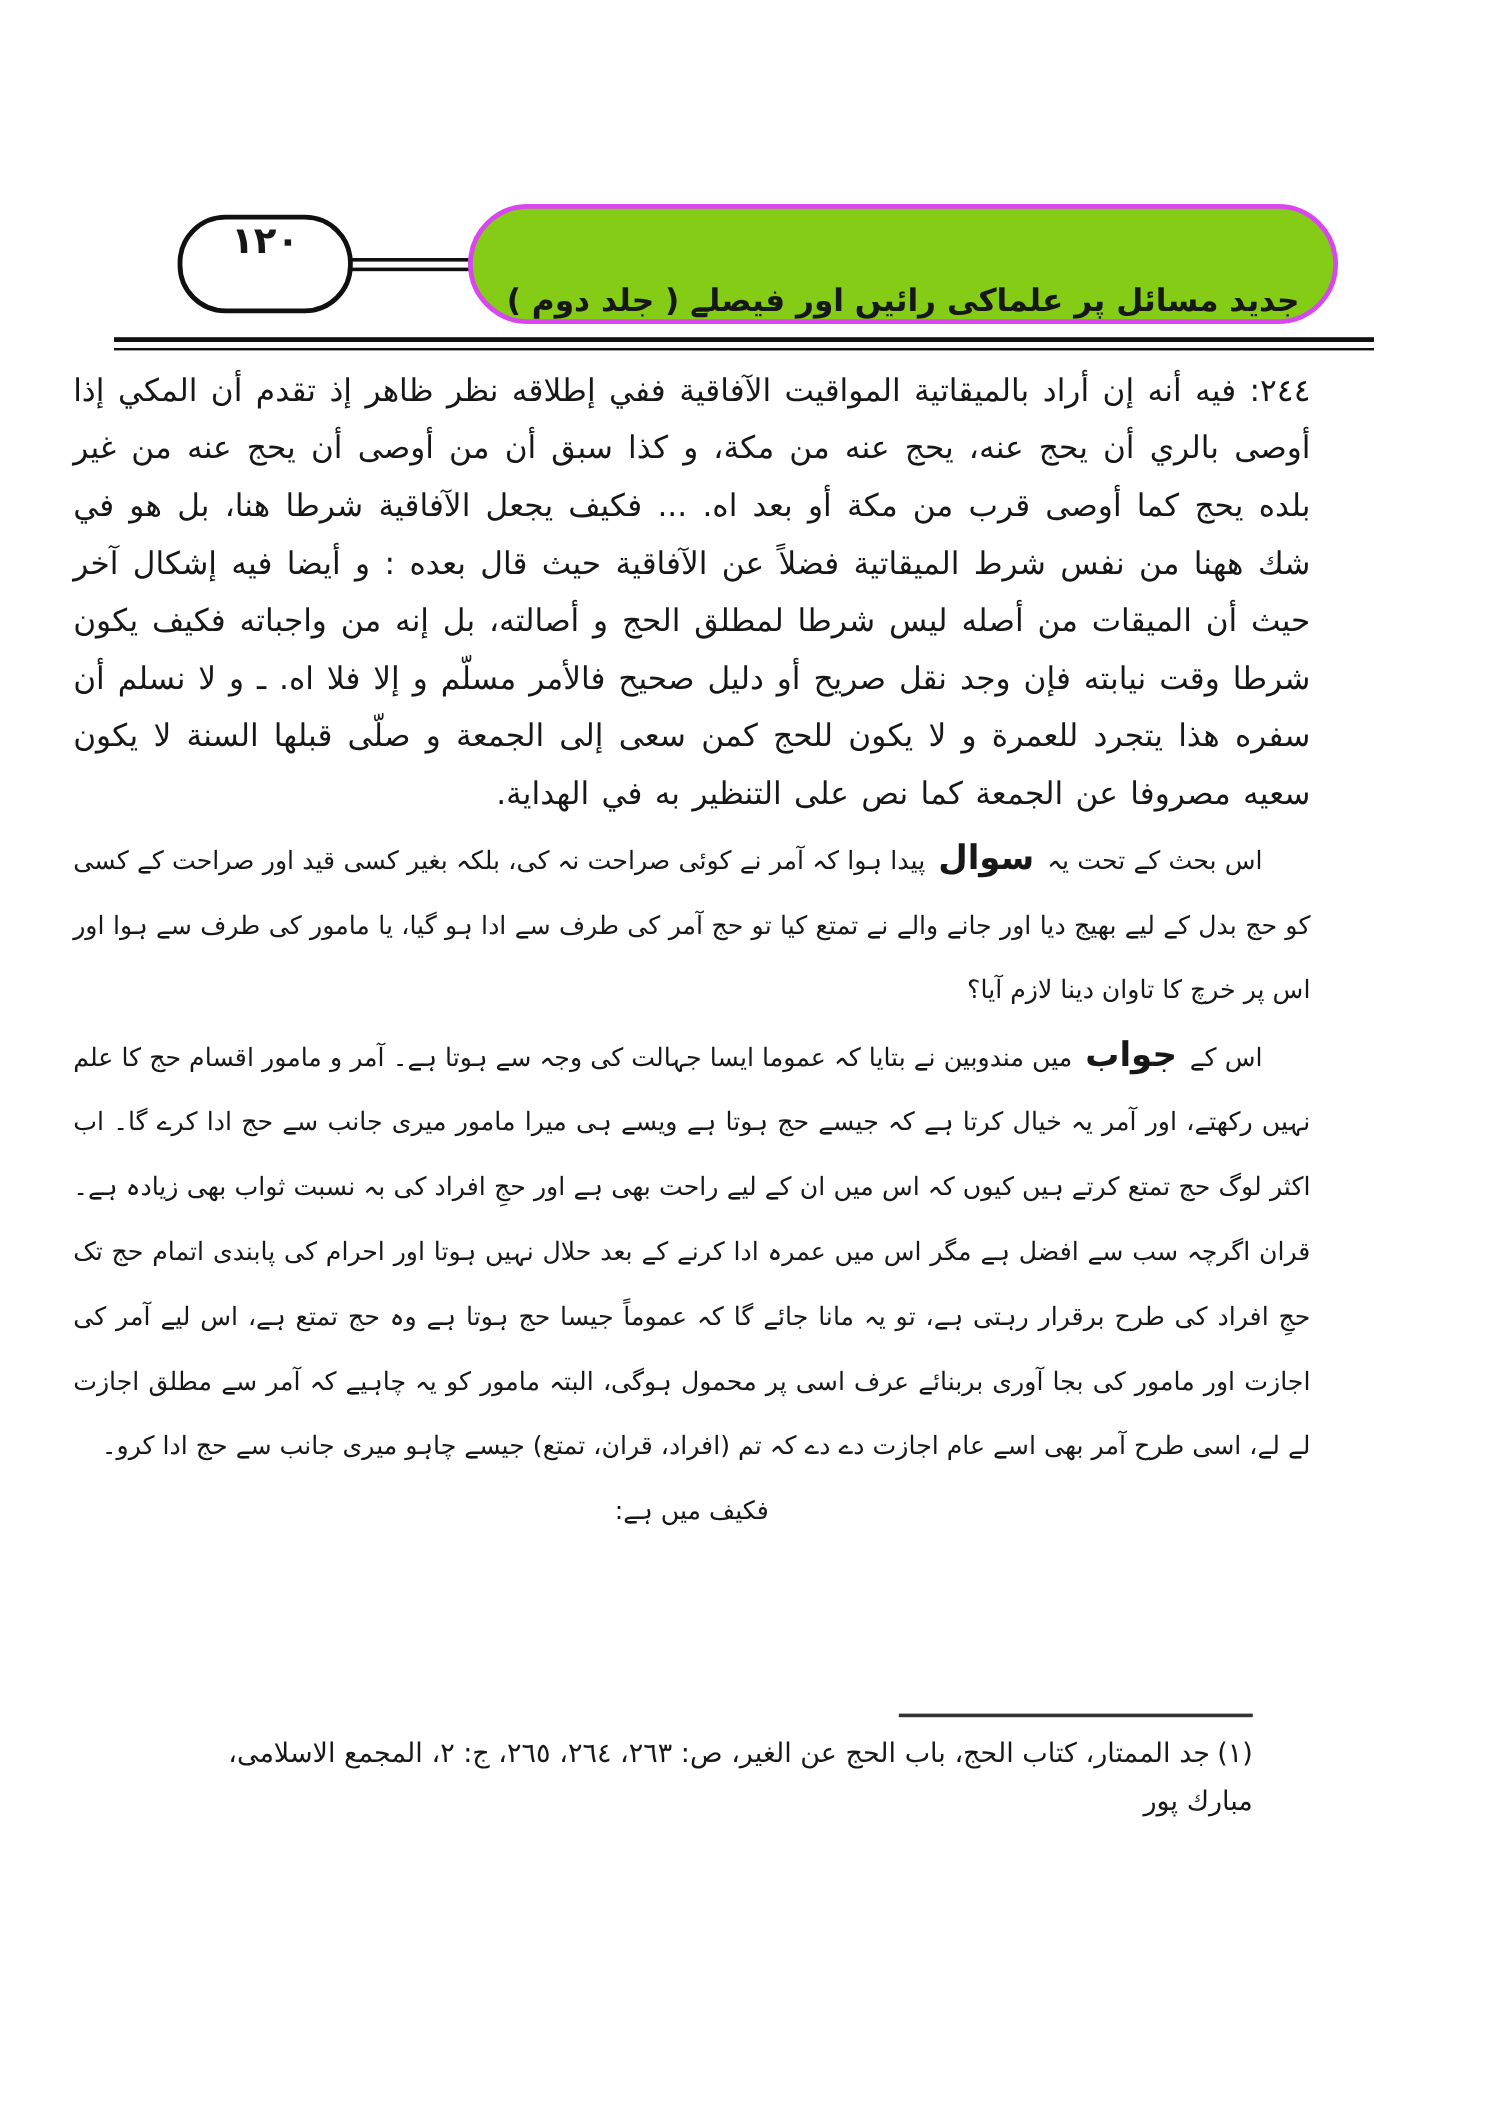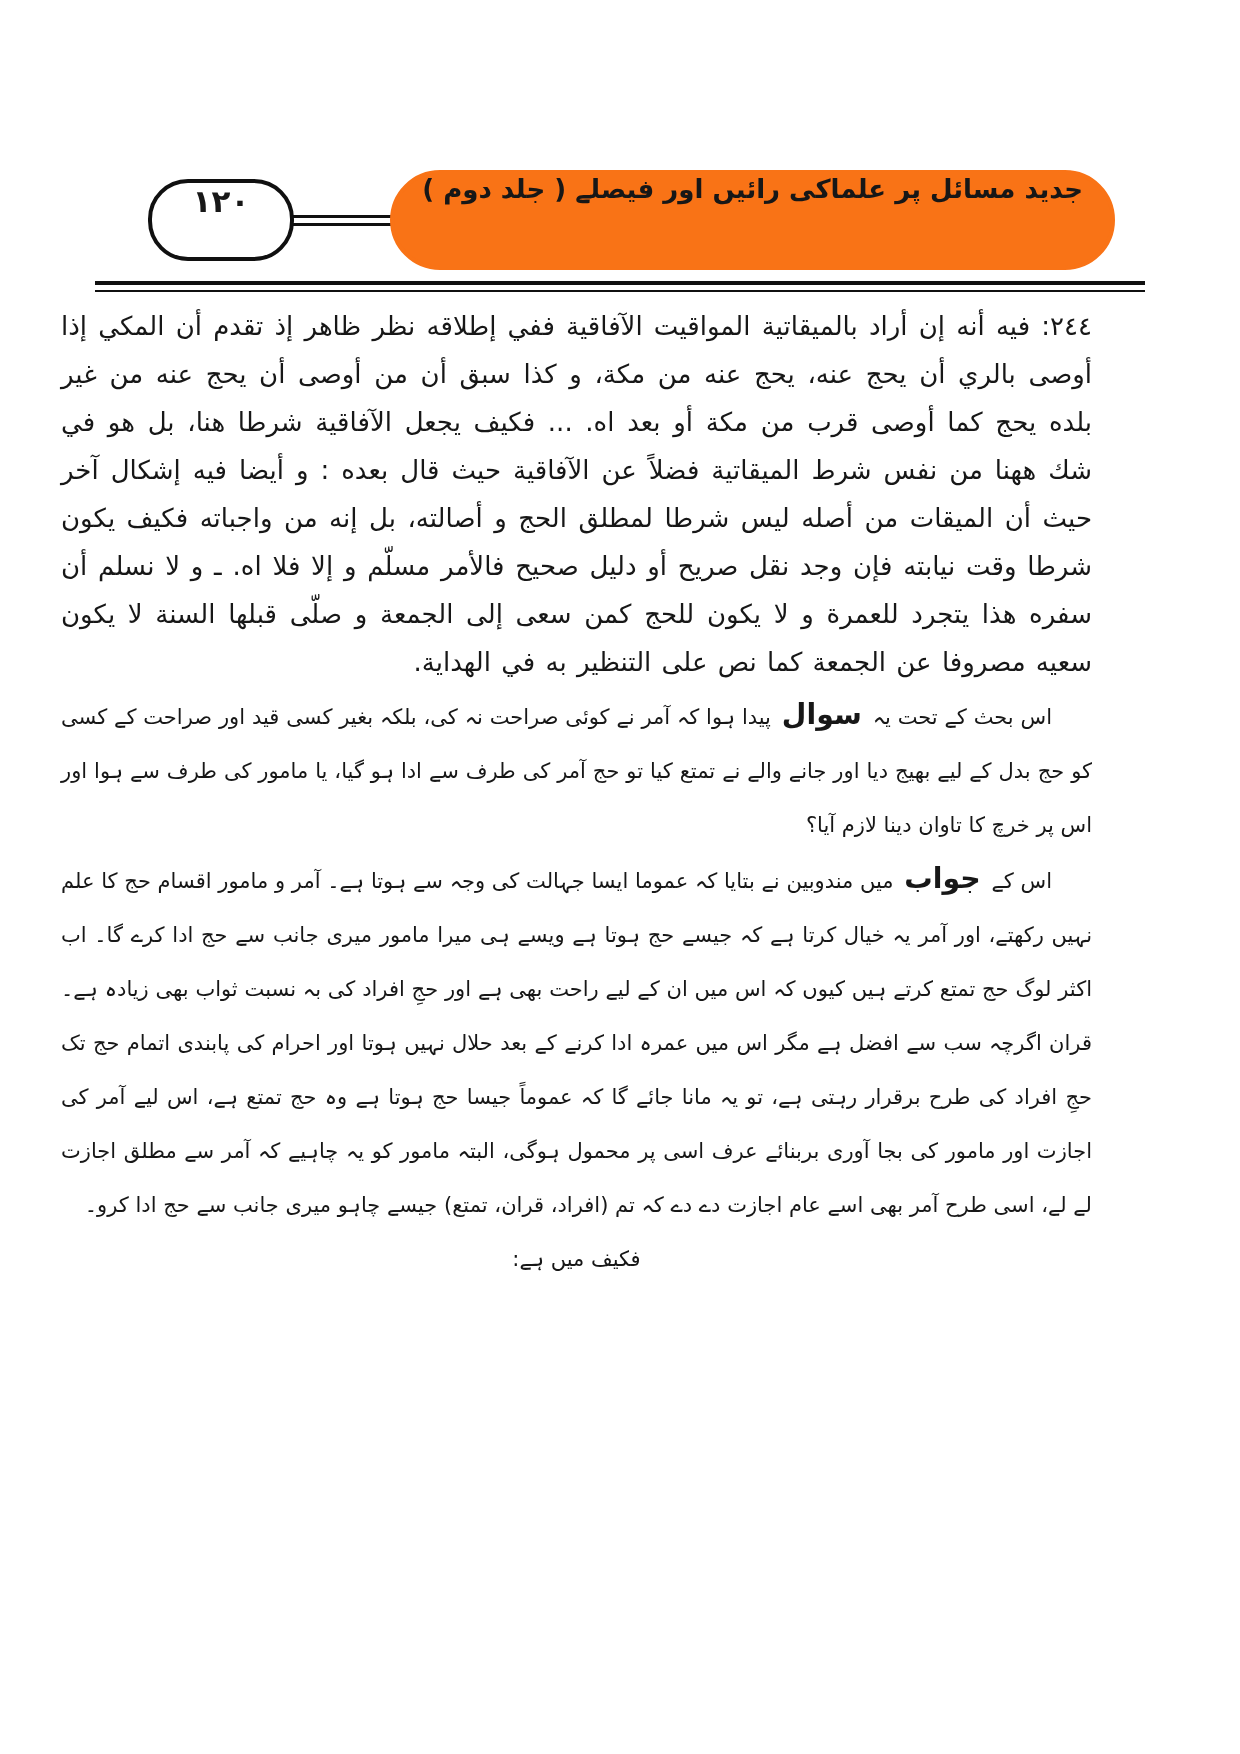--- a/index.html
+++ b/index.html
@@ -43,25 +43,25 @@
     height: 5px;
     border-top: 3.5px solid #101010;
     border-bottom: 3.5px solid #101010;
     margin: 0 -4px;
     z-index: 1;
   }
   .title-cartouche {
     flex: none;
     min-width: 300px;
     height: 92px;
-    border: 4px solid #f97316;
+    border: 4px solid #d946ef;
     border-radius: 50px;
-    display: flex; align-items: flex-start; justify-content: center;
+    display: flex; align-items: flex-end; justify-content: center;
     padding: 0 28px;
-    background: #f97316;
+    background: #84cc16;
     z-index: 2;
   }
   .title-cartouche span {
     direction: rtl;
     font-size: 26px; font-weight: bold;
     white-space: nowrap;
   }
   
   .double-rule {
     margin: 13px 95px 0 95px;
@@ -141,14 +141,20 @@
 
   <div class="double-rule"></div>
 
   <main class="content" id="paragraphs">
       <p class="para ar"><span>٢٤٤: فيه أنه إن أراد بالميقاتية المواقيت الآفاقية ففي إطلاقه نظر ظاهر إذ تقدم أن المكي إذا أوصى بالري أن يحج عنه، يحج عنه من مكة، و كذا سبق أن من أوصى أن يحج عنه من غير بلده يحج كما أوصى قرب من مكة أو بعد اه. ... فكيف يجعل الآفاقية شرطا هنا، بل هو في شك ههنا من نفس شرط الميقاتية فضلاً عن الآفاقية حيث قال بعده : و أيضا فيه إشكال آخر حيث أن الميقات من أصله ليس شرطا لمطلق الحج و أصالته، بل إنه من واجباته فكيف يكون شرطا وقت نيابته فإن وجد نقل صريح أو دليل صحيح فالأمر مسلّم و إلا فلا اه. ـ و لا نسلم أن سفره هذا يتجرد للعمرة و لا يكون للحج كمن سعى إلى الجمعة و صلّى قبلها السنة لا يكون سعيه مصروفا عن الجمعة كما نص على التنظير به في الهداية.</span></p>
       <p class="para ur indent gap-before"><span>اس بحث کے تحت یہ </span><span class="emph">سوال</span><span> پیدا ہوا کہ آمر نے کوئی صراحت نہ کی، بلکہ بغیر کسی قید اور صراحت کے کسی کو حج بدل کے لیے بھیج دیا اور جانے والے نے تمتع کیا تو حج آمر کی طرف سے ادا ہو گیا، یا مامور کی طرف سے ہوا اور اس پر خرچ کا تاوان دینا لازم آیا؟</span></p>
       <p class="para ur indent"><span>اس کے </span><span class="emph">جواب</span><span> میں مندوبین نے بتایا کہ عموما ایسا جہالت کی وجہ سے ہوتا ہے۔ آمر و مامور اقسام حج کا علم نہیں رکھتے، اور آمر یہ خیال کرتا ہے کہ جیسے حج ہوتا ہے ویسے ہی میرا مامور میری جانب سے حج ادا کرے گا۔ اب اکثر لوگ حج تمتع کرتے ہیں کیوں کہ اس میں ان کے لیے راحت بھی ہے اور حجِ افراد کی بہ نسبت ثواب بھی زیادہ ہے۔ قران اگرچہ سب سے افضل ہے مگر اس میں عمرہ ادا کرنے کے بعد حلال نہیں ہوتا اور احرام کی پابندی اتمام حج تک حجِ افراد کی طرح برقرار رہتی ہے، تو یہ مانا جائے گا کہ عموماً جیسا حج ہوتا ہے وہ حج تمتع ہے، اس لیے آمر کی اجازت اور مامور کی بجا آوری بربنائے عرف اسی پر محمول ہوگی، البتہ مامور کو یہ چاہیے کہ آمر سے مطلق اجازت لے لے، اسی طرح آمر بھی اسے عام اجازت دے دے کہ تم (افراد، قران، تمتع) جیسے چاہو میری جانب سے حج ادا کرو۔</span></p>
       <p class="para ur align-center"><span>فكيف میں ہے:</span></p>
     </main>
 
+  <div class="footnote">
+    <div class="footnote-rule"></div>
+    <p class="footnote-text">
+      <span class="fn-marker">(١)</span><span>جد الممتار، كتاب الحج، باب الحج عن الغير، ص: ٢٦٣، ٢٦٤، ٢٦٥، ج: ٢، المجمع الاسلامى، مبارك پور</span>
+    </p>
+  </div>
 
 </div>
 
 </body></html>

